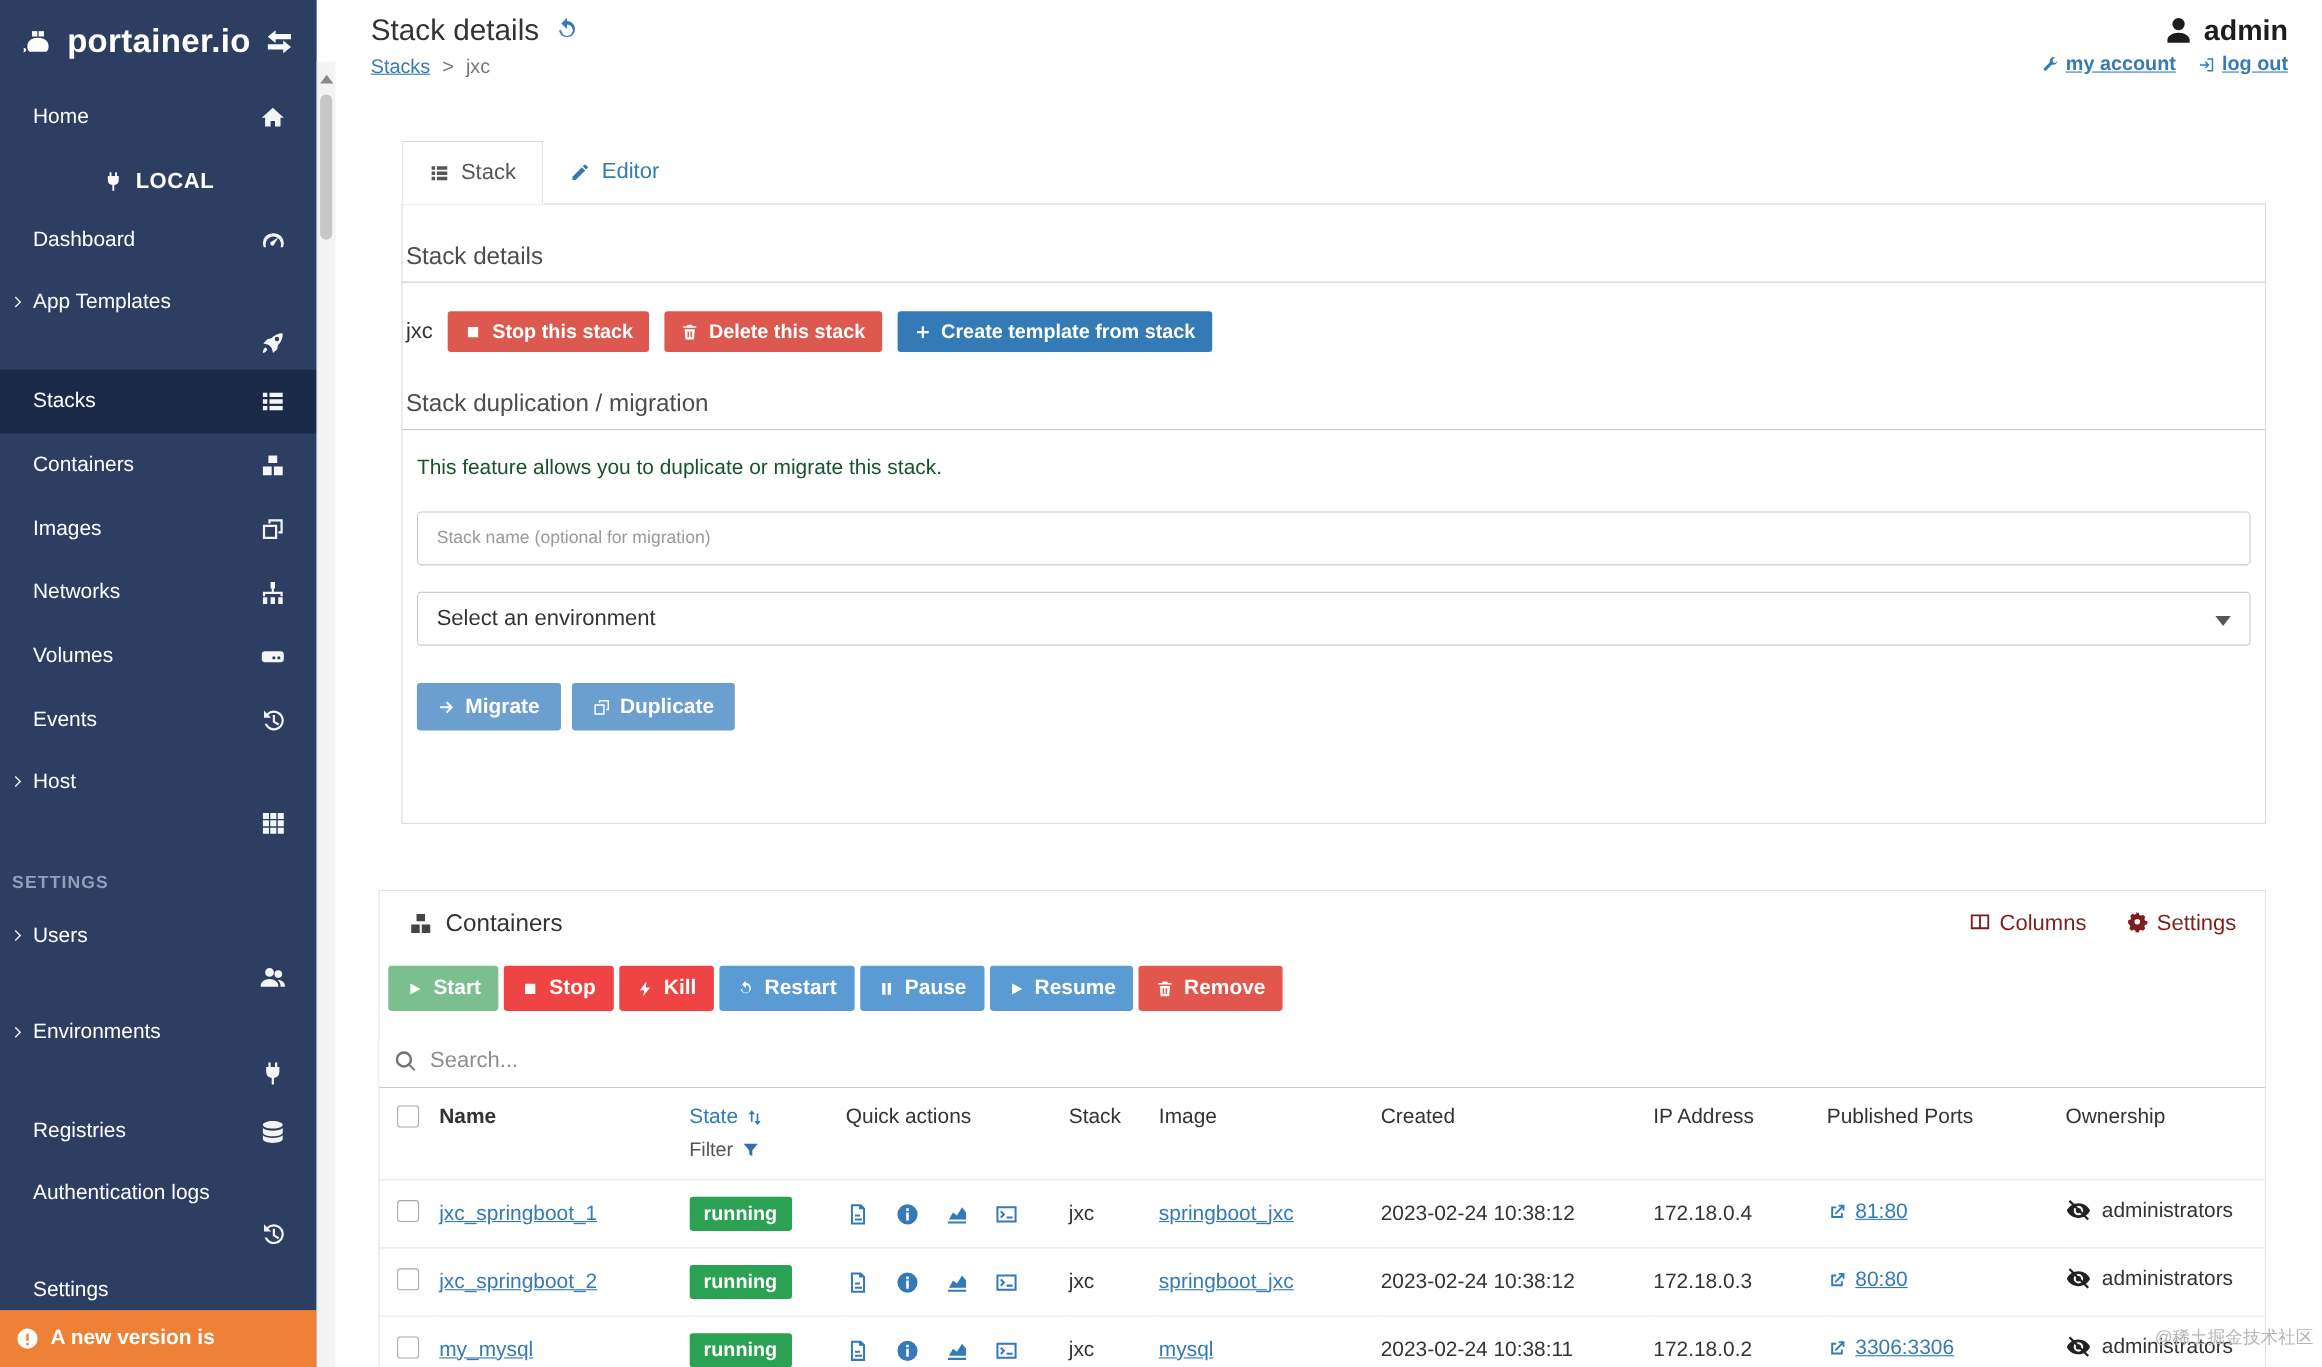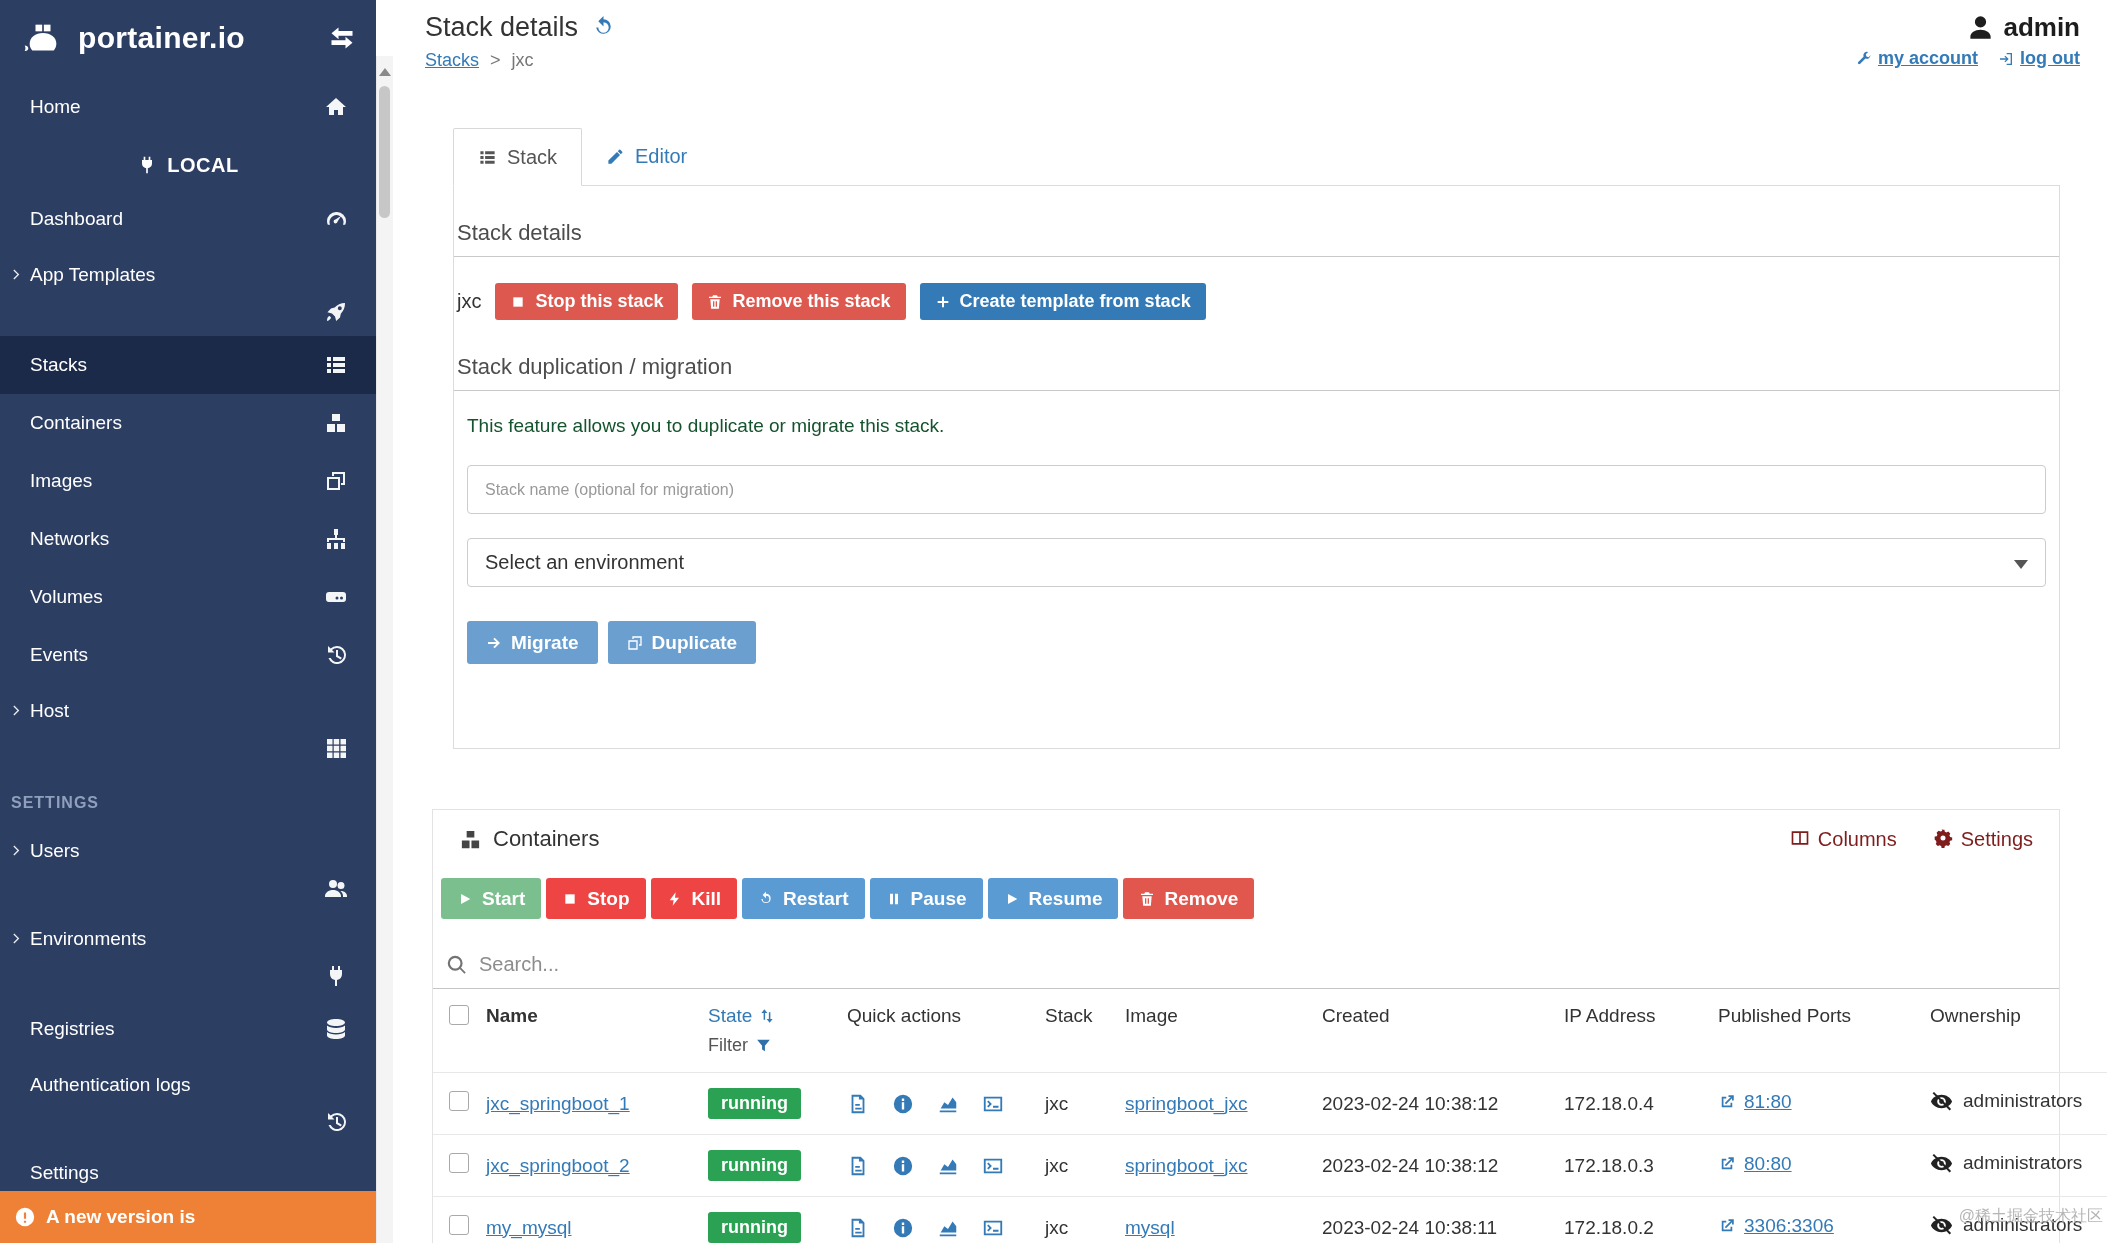--- a/index.html
+++ b/index.html
@@ -7,21 +7,21 @@
   body {
     width:2111px; height:1243px; overflow:hidden;
     font-family:"Liberation Sans", sans-serif;
     background:#fff; color:#333;
   }
   svg { fill:currentColor; display:block; }
   .app { display:flex; height:100%; }
 
   
   .sidebar {
-    width:376px; flex:none; background:#2d3e63; color:#fff;
+    width:288px; flex:none; background:#2d3e63; color:#fff;
     position:relative; overflow:hidden;
   }
   .logo-row { display:flex; align-items:center; gap:12px; height:76px; padding:0 20px; }
   .logo-mark { width:46px; height:40px; color:#fff; }
   .logo-text { font-size:30px; font-weight:700; letter-spacing:.3px; }
   .collapse-btn { margin-left:auto; background:none; border:none; color:#fff; padding:0; cursor:pointer; }
   .collapse-btn svg { width:28px; height:28px; }
 
   .nav-item {
     position:relative; height:58px; display:flex; align-items:center;
@@ -512,21 +512,21 @@
           <button class="btn btn-danger">
             <svg>
                 <use href="#i-stopsq"></use>
               </svg>
             <span>Stop this stack</span>
           </button>
           <button class="btn btn-danger">
             <svg>
                 <use href="#i-trash"></use>
               </svg>
-            <span>Remove this stack</span>
+            <span>Delete this stack</span>
           </button>
           <button class="btn btn-primary">
             <svg>
                 <use href="#i-plus"></use>
               </svg>
             <span>Create template from stack</span>
           </button>
         </div>
 
         <h2 class="w-title">Stack duplication / migration</h2>

